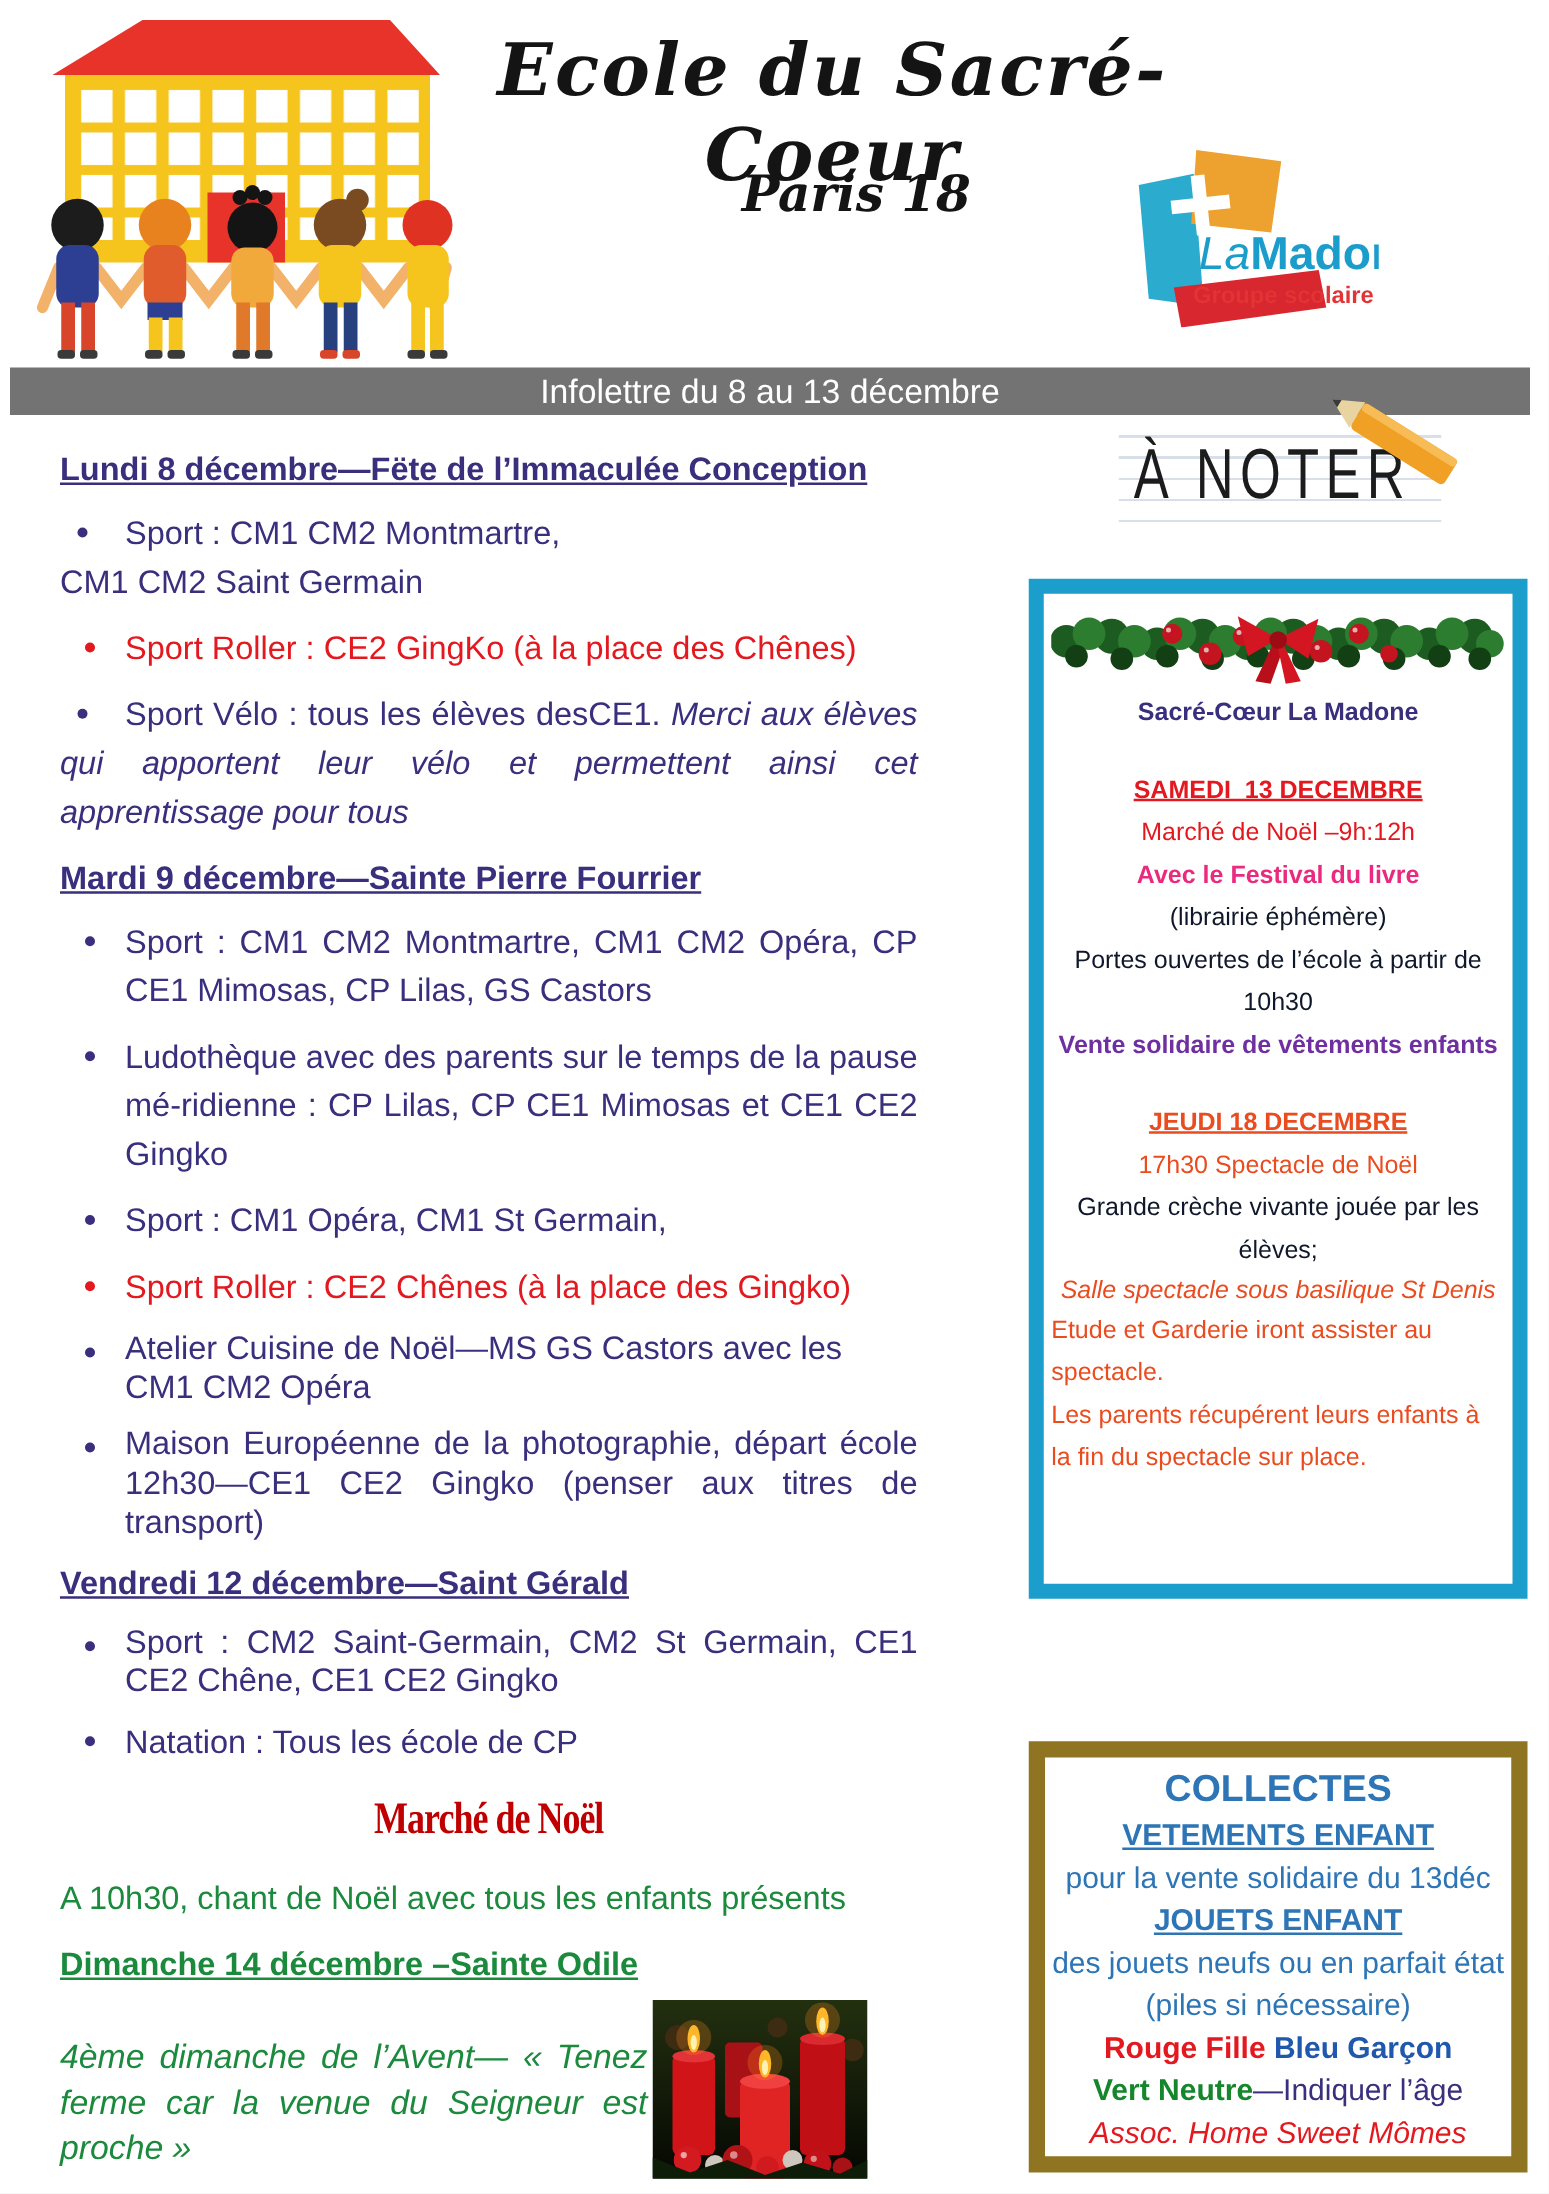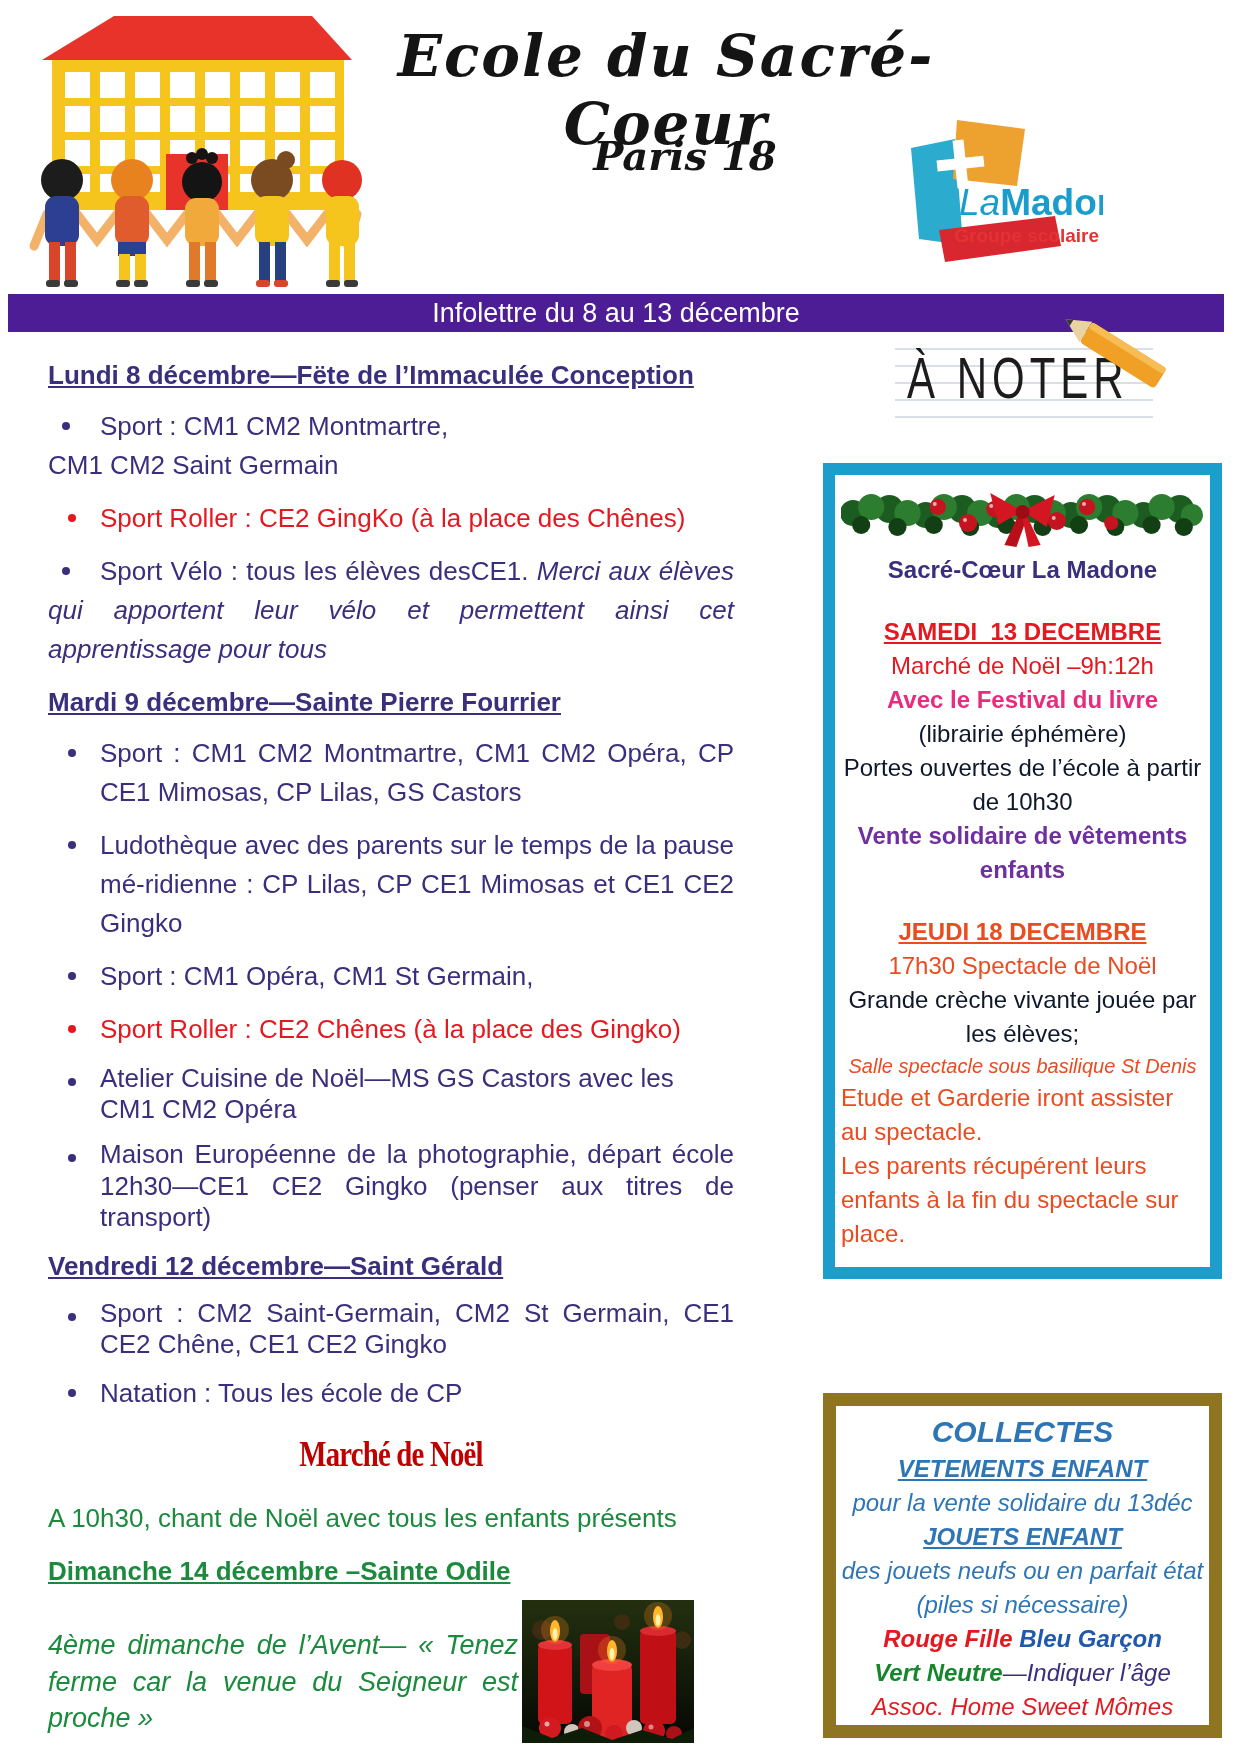--- a/index.html
+++ b/index.html
@@ -15,21 +15,21 @@
   
   #school-art{position:absolute;left:14px;top:6px;width:350px;height:285px;}
   #title-script{position:absolute;left:352px;top:22px;width:628px;text-align:center;
     font-family:"DejaVu Serif",serif;font-style:italic;font-weight:700;font-size:58px;
     color:#141414;letter-spacing:2px;}
   #city-script{position:absolute;left:540px;top:132px;width:290px;text-align:center;
     font-family:"DejaVu Serif",serif;font-style:italic;font-weight:700;font-size:40px;color:#141414;}
   #logo{position:absolute;left:903px;top:112px;width:200px;height:150px;}
 
   
-  #banner{position:absolute;left:8px;top:294px;width:1216px;height:38px;background:#4c1d95;
+  #banner{position:absolute;left:8px;top:294px;width:1216px;height:38px;background:#737373;
     color:#fff;font-size:27px;line-height:38px;text-align:center;}
 
   
   #left-col{position:absolute;left:48px;top:356px;width:686px;font-size:26px;}
   .blk{line-height:1.5;margin:0 0 14px;}
   .blk:first-child{margin-top:0;}
   .heading{font-weight:700;text-decoration:underline;margin:8px 0 12px;}
   .heading.gap-lg{margin-top:36px;}
   .bullet{position:relative;padding-left:52px;}
   .bullet .dot{position:absolute;left:20px;top:15px;width:8px;height:8px;border-radius:50%;
@@ -45,29 +45,29 @@
   #a-noter{position:absolute;left:895px;top:333px;width:258px;height:90px;background:
     repeating-linear-gradient(to bottom,#ffffff 0 15px,#d9dfe8 15px 17px);overflow:visible;}
   #a-noter .label{position:absolute;left:12px;top:14px;font-size:42px;color:#1c1c1c;
     letter-spacing:5px;transform:scaleY(1.35);transform-origin:top left;white-space:nowrap;}
   #a-noter svg{position:absolute;right:-20px;top:-2px;transform:rotate(32deg);}
 
   
   #note-box{position:absolute;left:823px;top:463px;width:399px;height:816px;box-sizing:border-box;
     border:12px solid #1b9ecb;background:#fff;padding:4px 6px;overflow:hidden;}
   #note-box .garland{width:100%;height:74px;display:block;}
-  .bline{font-size:24px;line-height:34px;text-align:center;white-space:pre-wrap;}
+  .bline{font-size:20px;line-height:34px;text-align:center;white-space:pre-wrap;}
   .bline.left{text-align:left;}
   .bline.sm{font-size:20px;line-height:30px;}
   .bsp{height:28px;}
 
   
   #collect-box{position:absolute;left:823px;top:1393px;width:399px;height:345px;box-sizing:border-box;
     border:13px solid #8f7522;background:#fff;padding:6px 2px;overflow:hidden;}
-  #collect-box .bline{font-size:24px;line-height:34px;font-style:italic;}
+  #collect-box .bline{font-size:24px;line-height:34px;}
   #collect-box .bline.lg{font-size:30px;line-height:40px;}
 
   
   #candles{position:absolute;left:522px;top:1600px;width:172px;height:143px;}
 </style>
 </head>
 <body>
 
 <div id="page">
 

